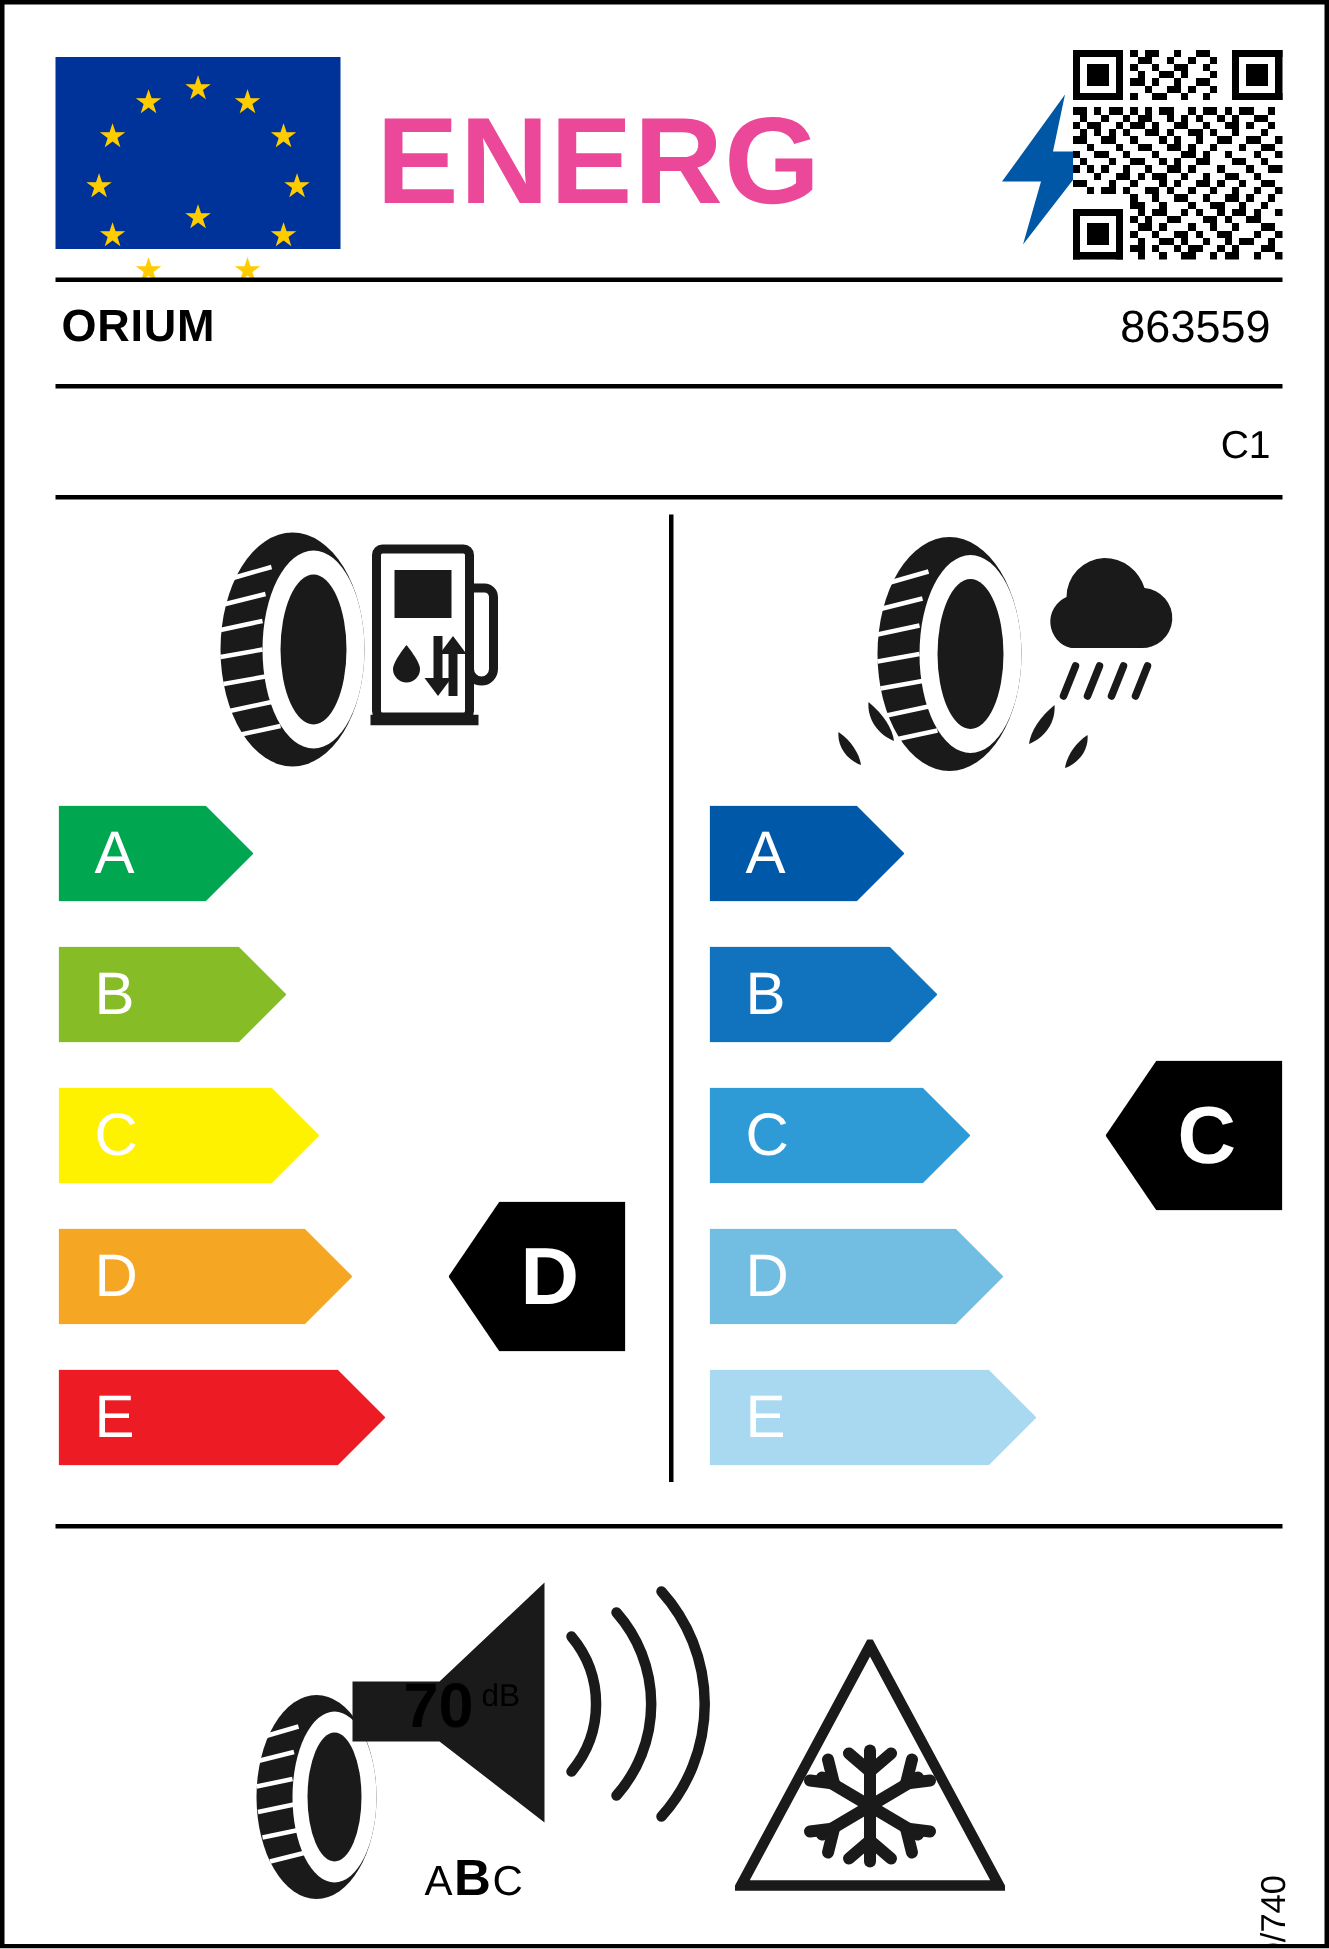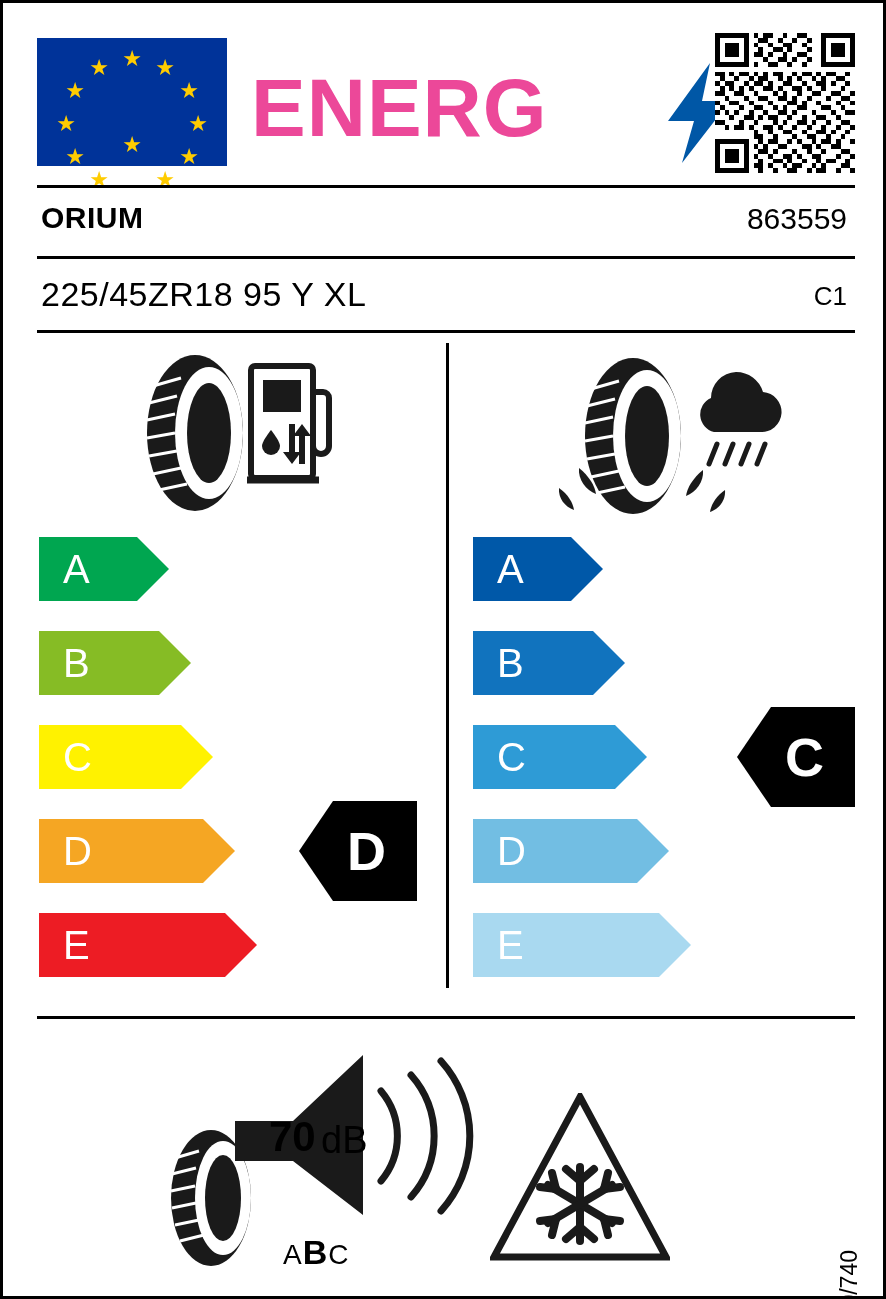--- a/index.html
+++ b/index.html
@@ -200,21 +200,21 @@
     top: 70px;
     font-size: 42px;
     font-weight: bold;
     color: #000;
     margin-left: 20px;
   }
   .noise-db-unit {
     position: absolute;
     left: 158px;
     top: 76px;
-    font-size: 38px;
+    font-size: 21px;
     color: #000;
   }
   .noise-classes {
     position: absolute;
     left: 120px;
     top: 190px;
     font-size: 28px;
     color: #000;
     letter-spacing: 1px;
   }
@@ -494,21 +494,20 @@
     </div>
   </div>
 
   <div class="hr hr-1"></div>
 
   <div class="brand">ORIUM</div>
   <div class="code">863559</div>
 
   <div class="hr hr-2"></div>
 
-  <div class="size">225/45ZR18 95 Y XL</div>
   <div class="class">C1</div>
 
   <div class="hr hr-3"></div>
   <div class="vr"></div>
 
   <div class="pic-fuel">
     <svg width="210" height="170" viewBox="0 0 210 170">
 
       <g>
         <ellipse cx="72" cy="85" rx="48" ry="78" fill="#1A1A1A"></ellipse>

